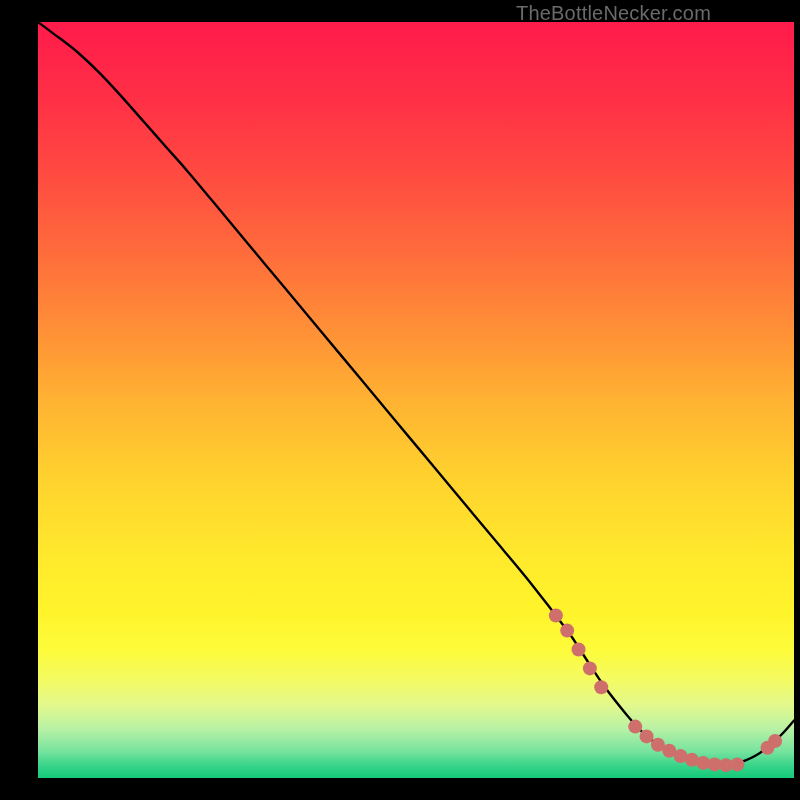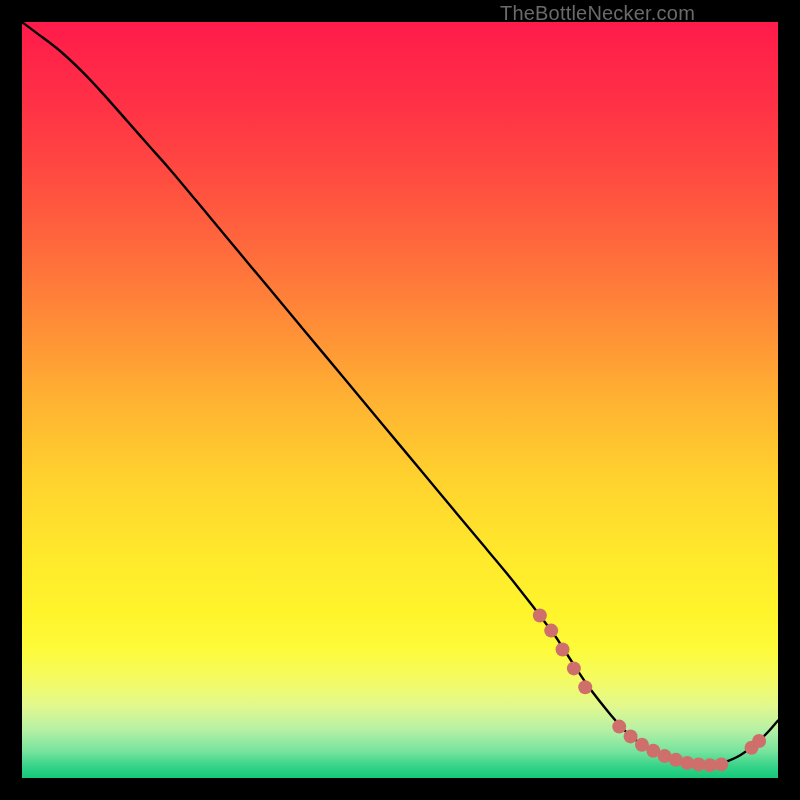--- a/index.html
+++ b/index.html
@@ -2,20 +2,21 @@
 <html><head>
 <meta charset="utf-8">
 <style>
   * { margin: 0; padding: 0; box-sizing: border-box; }
   html, body { width: 800px; height: 800px; background: #000; overflow: hidden; }
   .frame {
     width: 719px;
     height: 800px;
     background: #000;
     position: relative;
+    margin-left: 16px;
   }
   .plot-area {
     position: absolute;
     left: 22px;
     top: 22px;
     width: 756px;
     height: 756px;
     overflow: hidden;
   }
   .gradient {

